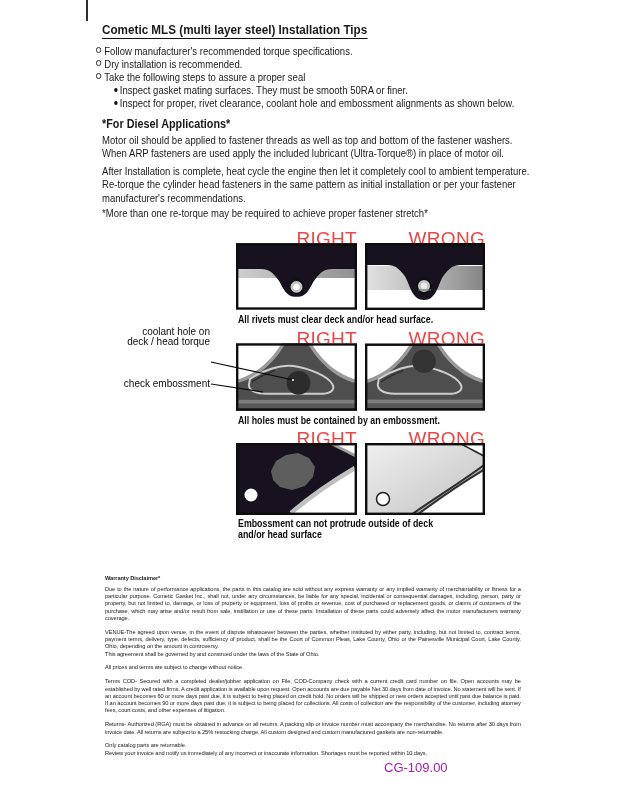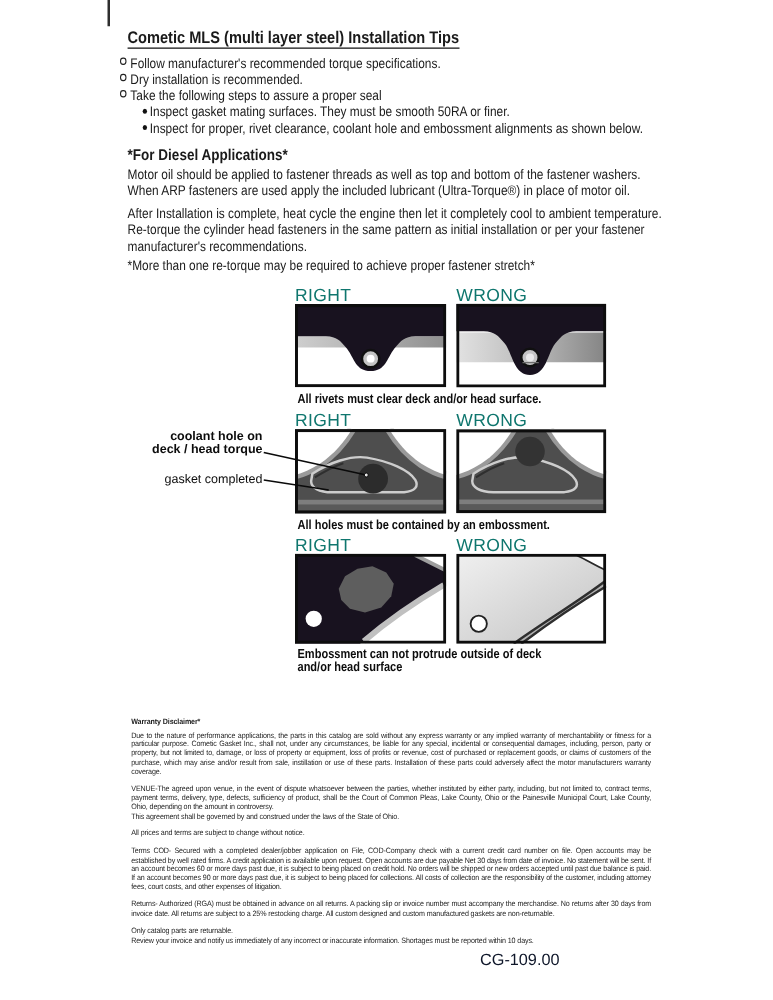--- a/index.html
+++ b/index.html
@@ -14,32 +14,32 @@
   .doc-title{left:7px;top:2px;font-size:13.5px;font-weight:bold;border-bottom:1.6px solid #111;
              padding-bottom:1px;white-space:nowrap;}
   .tip{white-space:nowrap;font-size:11px;height:13px;line-height:13px;}
   .marker-o{display:inline-block;width:3.6px;height:3.6px;border:1px solid #222;border-radius:50%;
             margin-right:4px;vertical-align:2px;}
   .marker-dot{display:inline-block;width:4px;height:4px;background:#111;border-radius:50%;
             margin-right:2.5px;vertical-align:2px;}
   .diesel-h{font-size:12.5px;font-weight:bold;white-space:nowrap;}
   .para{font-size:11px;line-height:13.3px;width:505px;}
   
-  .fig-label{font-size:14px;letter-spacing:.3px;text-align:left;color:#0f766e;}
+  .fig-label{font-size:19px;letter-spacing:.3px;text-align:right;color:#ef4444;}
   .panel{line-height:0;}
   .caption{font-size:10.5px;font-weight:bold;white-space:nowrap;transform:scaleX(.84);
            transform-origin:0 0;color:#0c0c0c;}
   .ann{font-size:10px;line-height:9.8px;text-align:right;color:#0c0c0c;width:100px;}
   
   .disclaimer{left:105px;top:574px;width:452px;transform:scaleX(.92);transform-origin:0 0;
               font-size:6.2px;line-height:7.3px;color:#222;letter-spacing:-.1px;}
   .disclaimer p{margin:0 0 6.5px 0;text-align:justify;}
   .disclaimer p.nogap{margin-bottom:0;}
   .disclaimer .dhead{font-weight:bold;margin-bottom:3.5px;text-align:left;}
-  .pageno{left:384px;top:760px;font-size:13px;color:#0f172a;}
+  .pageno{left:384px;top:760px;font-size:13px;color:#a21caf;}
   .corner-mark{left:86px;top:0;width:2px;height:21px;background:#2e2e2e;}
 </style>
 </head>
 <body>
 
 <div class="abs corner-mark"></div>
 
 <div class="abs text-col">
   <div class="abs doc-title" style="left:7px;top:2px;">Cometic MLS (multi layer steel) Installation Tips</div>
 
@@ -133,26 +133,26 @@
     <path d="M0,0 H46 C40,10 32,20 20,28 C13,32.5 6,35.5 0,37 Z" fill="#ffffff"></path>
     <path d="M122,0 H76 C82,10 90,20 102,28 C109,32.5 116,35.5 122,37 Z" fill="#ffffff"></path>
     <path d="M14,36 C28,27 45,21 58,23 C76,26 92,33 97,41 C100,46 97,50 88,51 L30,51 C19,51 13,47 13,42 Z" fill="none" stroke="#cdcdcd" stroke-width="2"></path>
     <path d="M16,39 C24,34 31,30 39,27.5" fill="none" stroke="#2f2f2f" stroke-width="1.6"></path>
     <circle cx="60" cy="18" r="12" fill="#333333"></circle>
     <rect x="1.2" y="1.2" width="119.6" height="65.6" fill="none" stroke="#0d0d0d" stroke-width="2.4"></rect>
   </svg>
 </div>
 <div class="abs caption" style="left:238px;top:414px;">All holes must be contained by an embossment.</div>
 
-<div class="abs ann" style="left:110px;top:345px;font-weight:bold;">
+<div class="abs ann" style="left:110px;top:327px;">
   <div>coolant hole on</div>
   <div>deck / head torque</div>
 </div>
 <div class="abs ann" style="left:110px;top:379px;">
-  <div>gasket completed</div>
+  <div>check embossment</div>
 </div>
 <svg class="abs" style="left:208px;top:350px;z-index:5;" width="95" height="50">
   <line x1="3" y1="12" x2="85" y2="30" stroke="#0a0a0a" stroke-width="1.2"></line>
   <circle cx="85" cy="30" r="1.6" fill="#e8e8e8" stroke="#0a0a0a" stroke-width="0.8"></circle>
   <line x1="3" y1="34" x2="55" y2="42" stroke="#0a0a0a" stroke-width="1.2"></line>
 </svg>
 
 <div class="abs fig-label" style="left:236px;top:428px;width:121px;">RIGHT</div>
 <div class="abs fig-label" style="left:365px;top:428px;width:120px;">WRONG</div>
 

